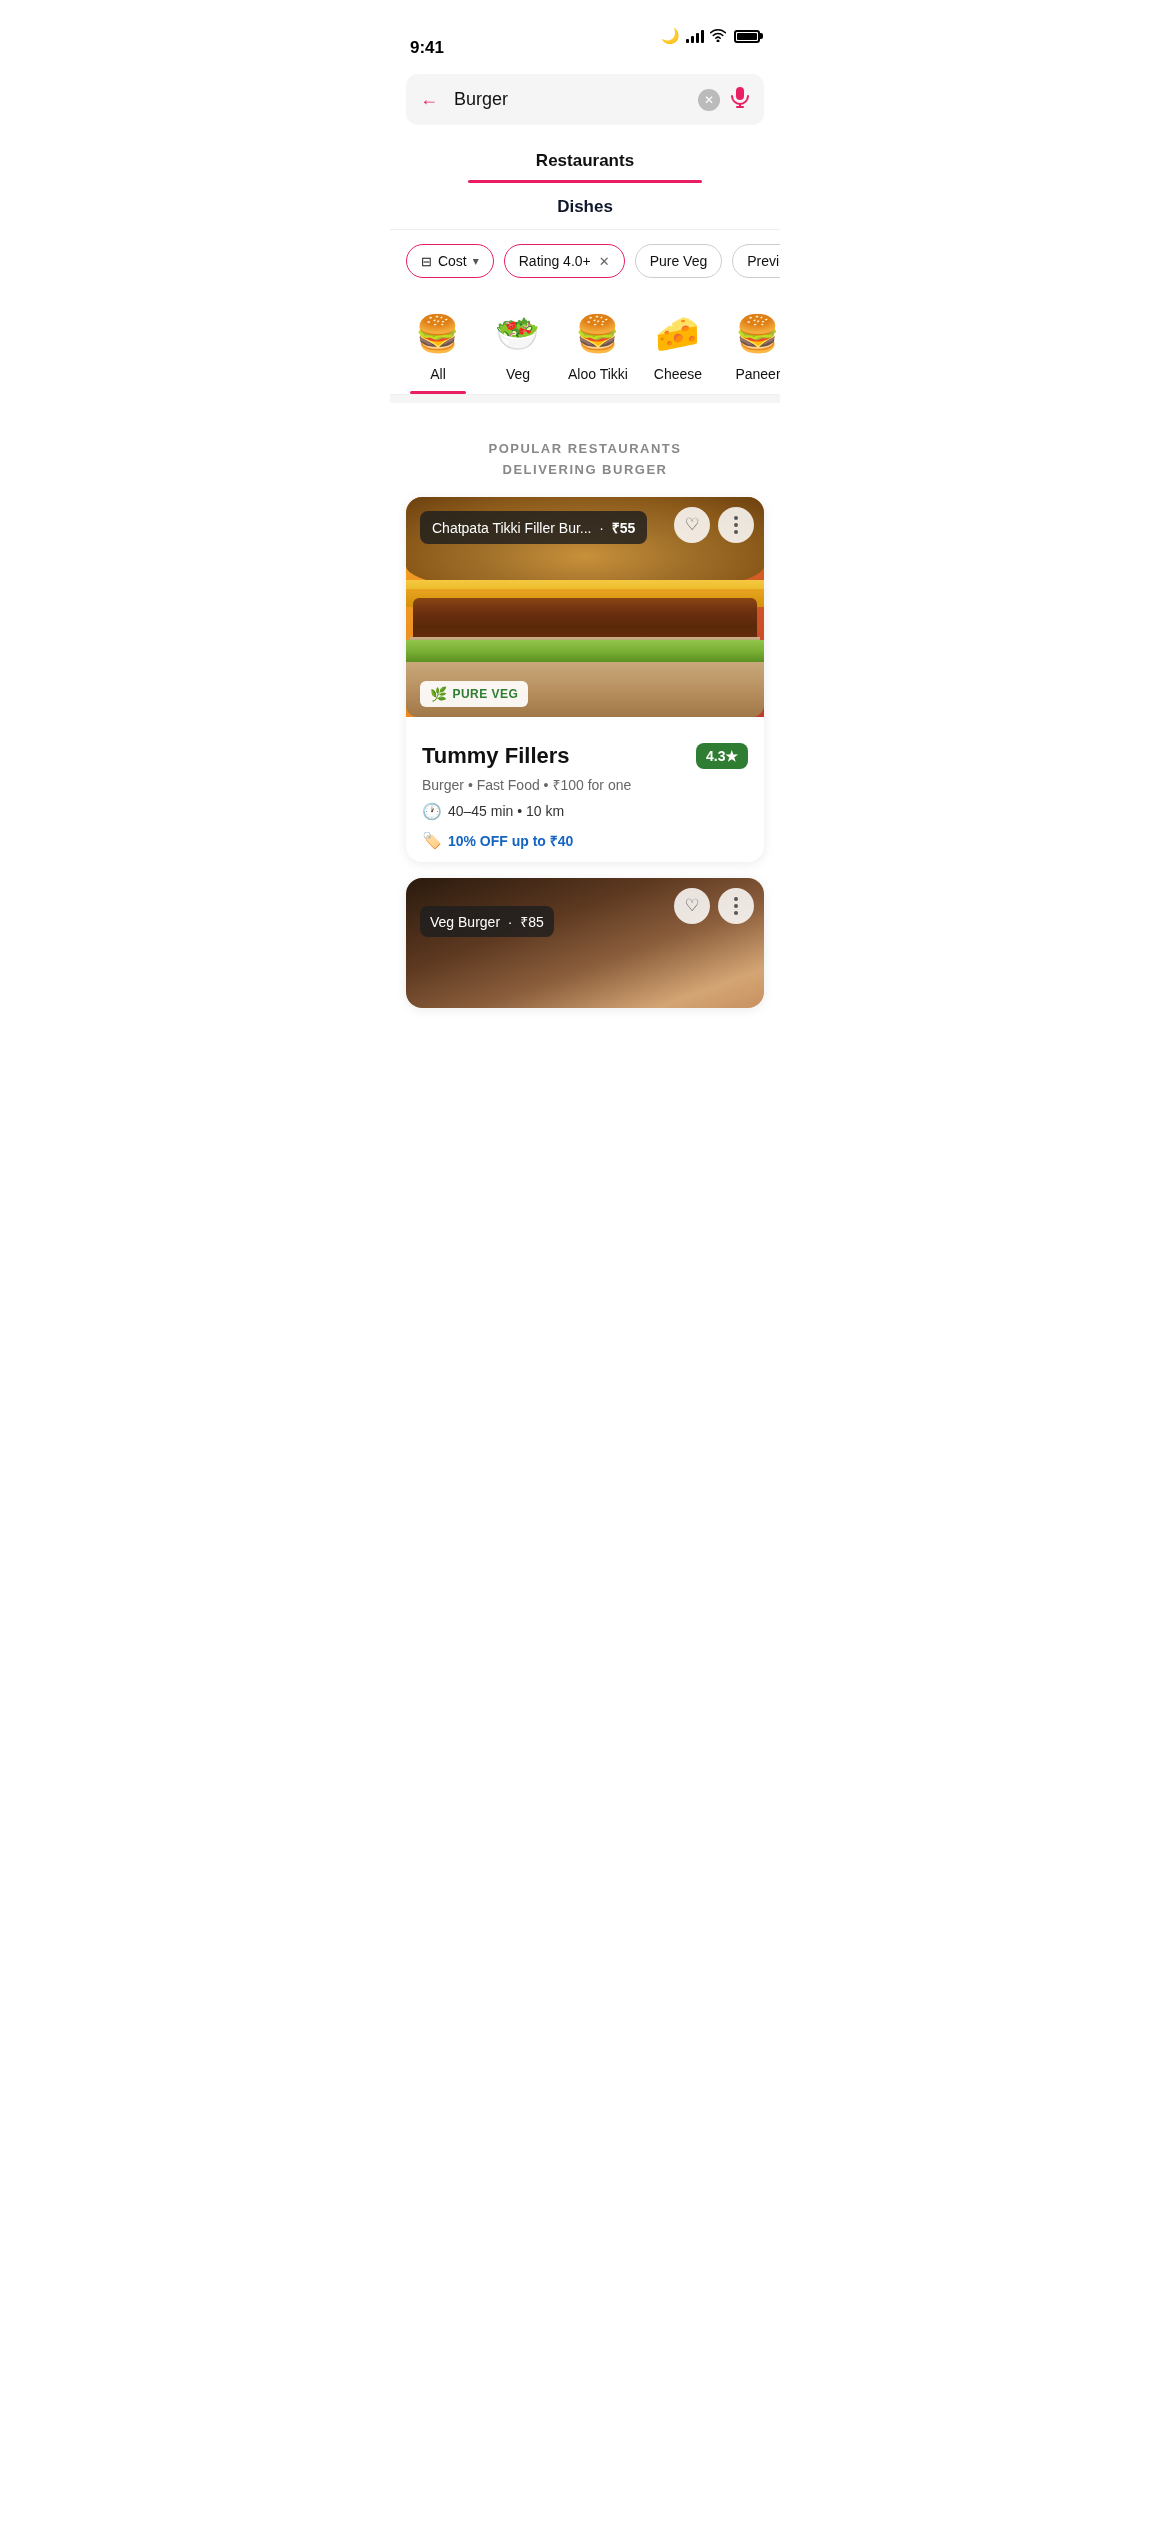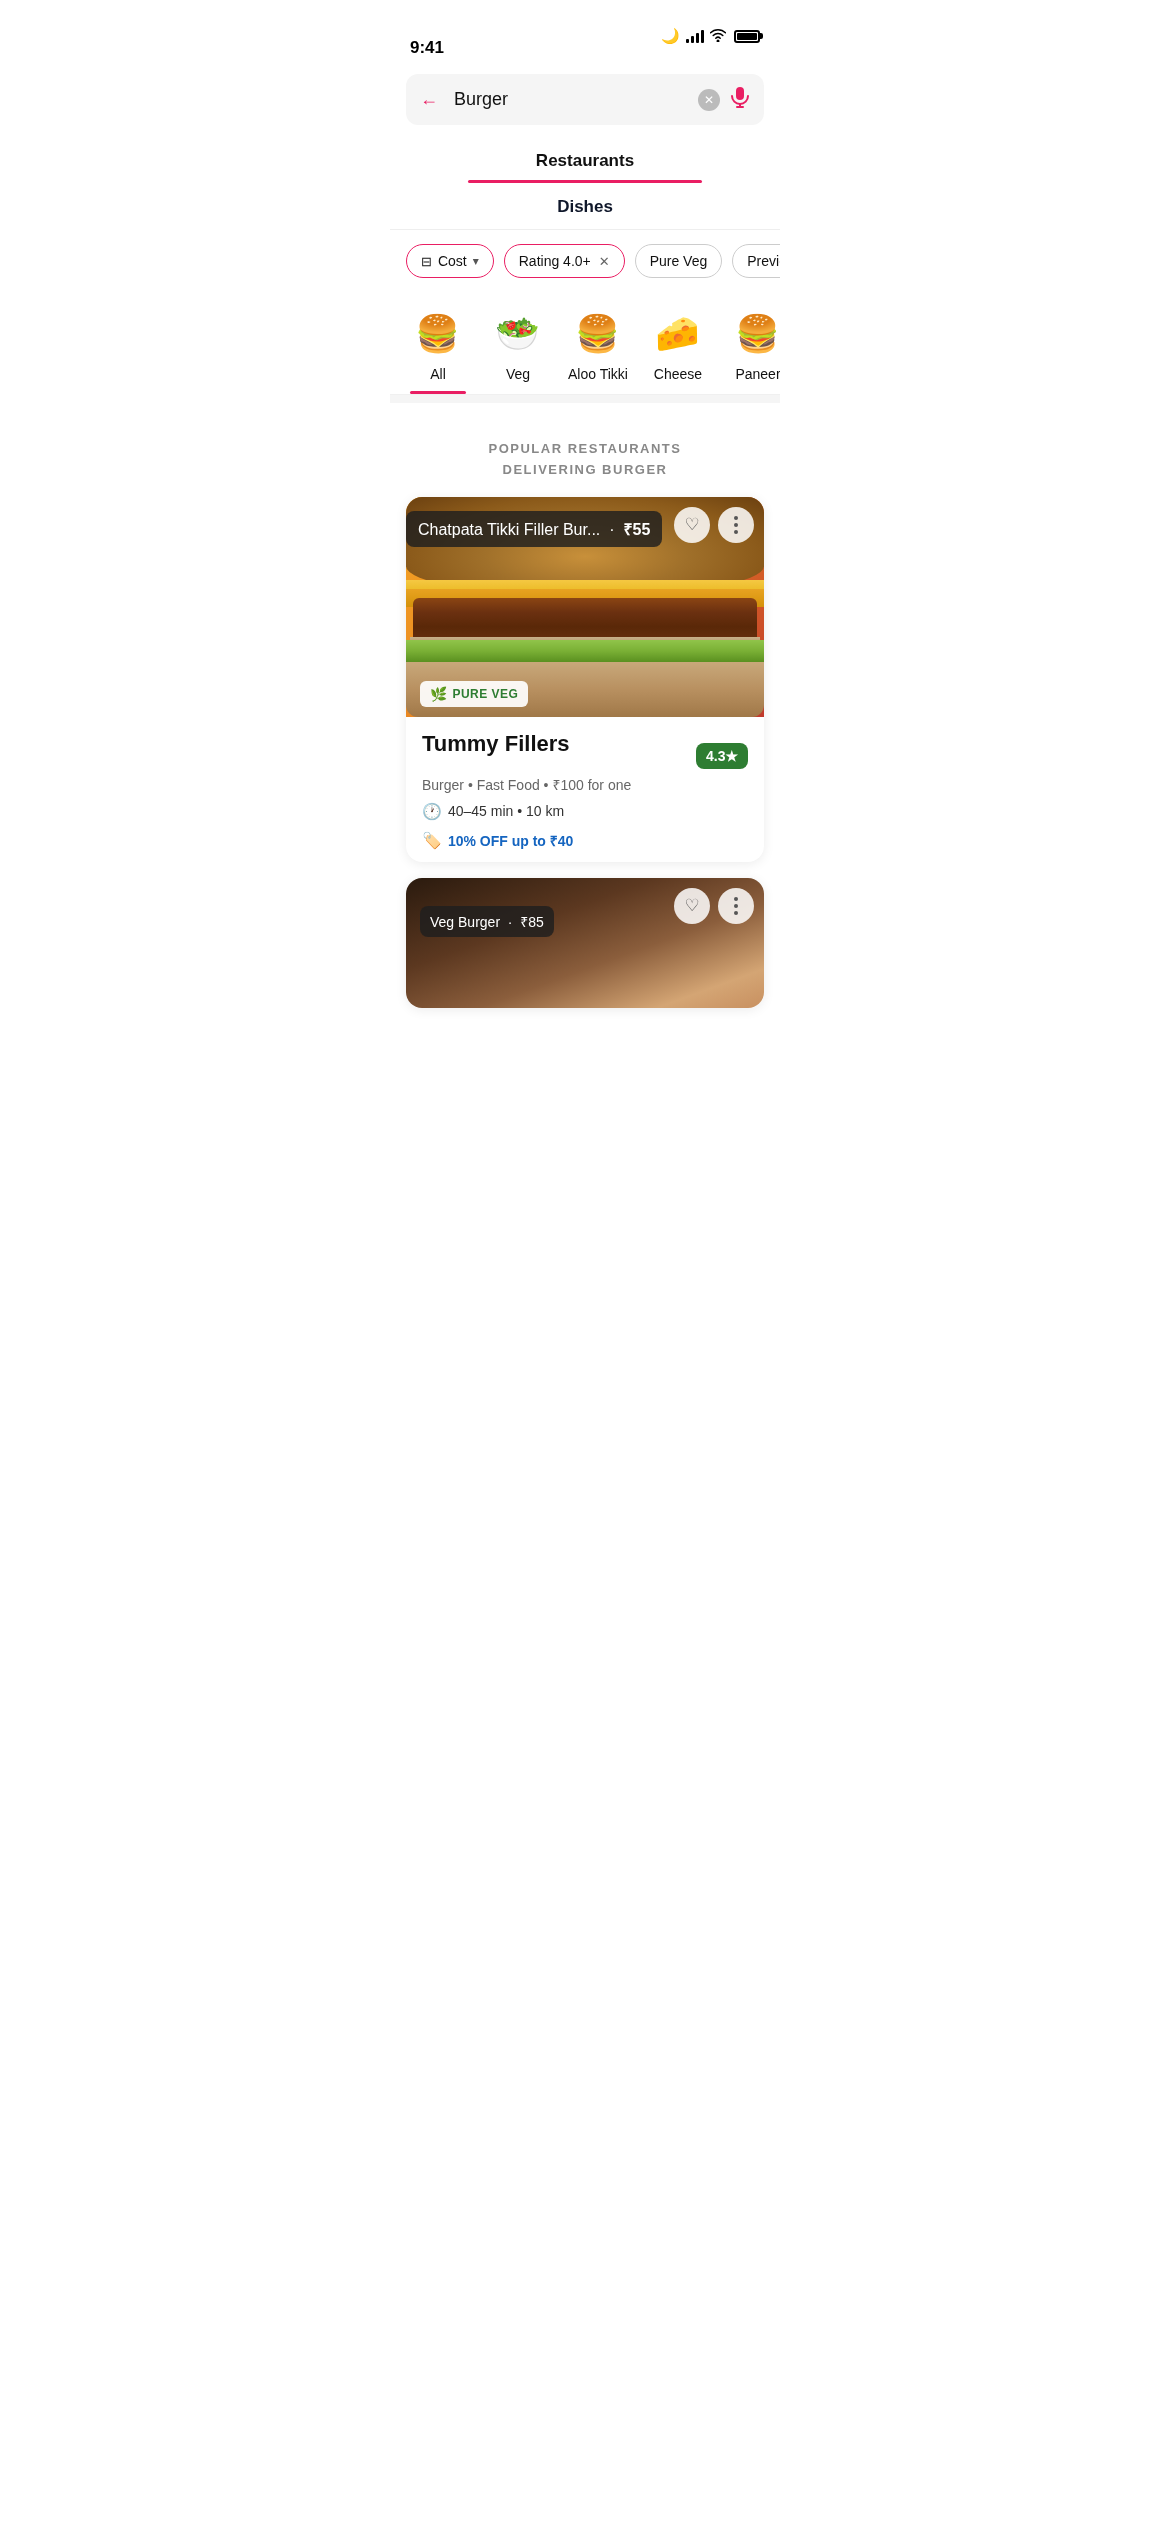--- a/index.html
+++ b/index.html
@@ -352,26 +352,26 @@
       left: 0;
       right: 0;
       height: 25%;
       background: linear-gradient(180deg, #c8a87a 0%, #b89060 50%, #a07848 100%);
       border-radius: 0 0 12px 12px;
     }
 
     .dish-label {
       position: absolute;
       top: 14px;
-      left: 0;
+      left: 14px;
       background: rgba(30,30,30,0.82);
       color: #fff;
       padding: 7px 12px;
       border-radius: 8px;
-      font-size: 16px;
+      font-size: 14px;
       font-weight: 500;
     }
 
     .dish-price {
       font-weight: 700;
     }
 
     .card-actions {
       position: absolute;
       top: 10px;
@@ -440,21 +440,21 @@
       letter-spacing: 0.5px;
     }
 
     .card-info {
       padding: 14px 16px 12px;
     }
 
     .card-top-row {
       display: flex;
       justify-content: space-between;
-      align-items: flex-start;
+      align-items: flex-end;
       margin-bottom: 6px;
     }
 
     .restaurant-name {
       font-size: 22px;
       font-weight: 700;
       color: #111;
     }
 
     .rating-badge {

